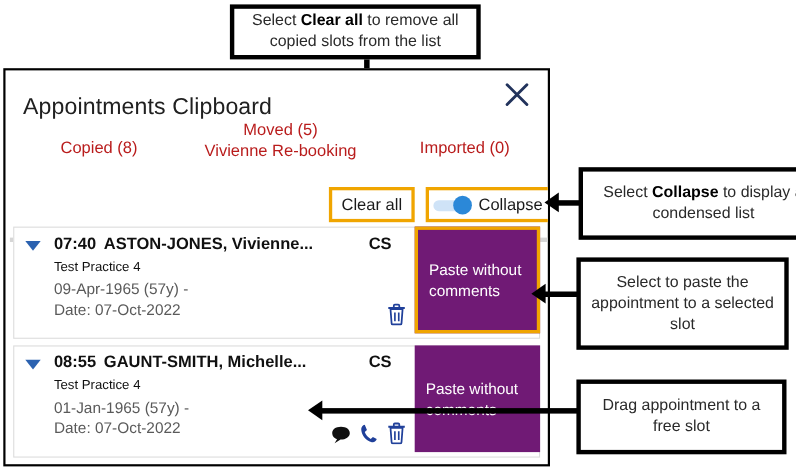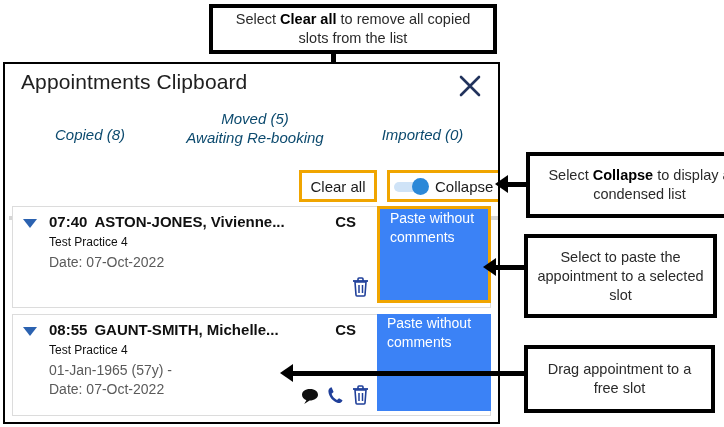--- a/index.html
+++ b/index.html
@@ -9,33 +9,33 @@
   
   #clipboard-panel{
     position:absolute;left:3px;top:62px;width:497px;height:362px;
     background:#ffffff;border:2px solid #000000;box-sizing:border-box;
     overflow:hidden;
   }
   #panel-header{
     position:absolute;left:0;top:0;width:100%;height:44px;
   }
   #panel-title{
-    position:absolute;left:16px;top:6px;font-size:21px;color:#202020;
+    position:absolute;left:16px;top:22px;font-size:21px;color:#202020;
     letter-spacing:.1px;white-space:nowrap;
   }
   #close-button{
     position:absolute;right:14px;top:8px;width:28px;height:28px;
     cursor:pointer;
   }
   #close-button svg{display:block;}
 
   
   #tab-bar{position:absolute;left:0;top:44px;width:100%;height:42px;}
-  .tab{position:absolute;text-align:center;font-size:15px;color:#0c4a6e;
-       line-height:19px;cursor:pointer;font-style:italic;}
+  .tab{position:absolute;text-align:center;font-size:15px;color:#b91c1c;
+       line-height:19px;cursor:pointer;}
   #tab-copied{left:10px;top:17px;width:150px;}
   #tab-moved{left:150px;top:1px;width:200px;}
   #tab-imported{left:345px;top:17px;width:145px;}
   .tab-sub{display:block;font-size:15px;}
 
   #tab-track{position:absolute;left:4px;top:152px;width:489px;height:4px;
              background:#d6d6d6;}
   #tab-indicator{position:absolute;left:18px;top:152px;width:127px;height:4px;
              background:#2b88d8;}
 
@@ -75,35 +75,35 @@
           line-height:20px;}
   .line-1 .time{margin-right:7px;}
   .line-1 .cs{position:absolute;right:128px;top:0;font-weight:bold;}
   .line-2{font-size:12px;color:#101010;line-height:21px;}
   .line-3,.line-4{font-size:14px;color:#5a5a5a;line-height:19px;}
   .row-icons{position:absolute;right:120px;bottom:6px;display:flex;
              align-items:flex-end;gap:7px;}
   .row-icons .ic{cursor:pointer;display:block;}
   .paste-button{
     position:absolute;right:-1px;top:-1px;width:114px;height:97px;
-    background:#3b82f6;color:#ffffff;font-size:14px;line-height:19px;
+    background:#701a75;color:#ffffff;font-size:14px;line-height:19px;
     box-sizing:border-box;padding:0 10px;
-    display:flex;cursor:pointer;
+    display:flex;align-items:center;cursor:pointer;
   }
   .paste-button.highlighted{border:3px solid #f0a500;}
 
   
   .callout{
     position:absolute;border:4px solid #000000;background:#ffffff;
     box-sizing:border-box;display:flex;align-items:center;
     justify-content:center;text-align:center;
     font-size:14.5px;line-height:19px;color:#2a2a2a;padding:3px 8px;
   }
   .callout b{color:#000000;}
-  #callout-clear-all{left:209px;top:4px;width:288px;height:50px;align-items:center;}
+  #callout-clear-all{left:209px;top:4px;width:228px;height:50px;align-items:center;}
   #callout-collapse{left:526px;top:152px;width:227px;height:66px;}
   #callout-paste{left:524px;top:234px;width:193px;height:84px;}
   #callout-drag{left:524px;top:345px;width:191px;height:68px;}
 
   .conn{position:absolute;background:#000000;}
   .arrow-left{position:absolute;width:0;height:0;
      border-top:9px solid transparent;border-bottom:9px solid transparent;
      border-right:13px solid #000000;}
   .arrow-down{position:absolute;width:0;height:0;
      border-left:9px solid transparent;border-right:9px solid transparent;
@@ -130,21 +130,21 @@
       </svg>
     </div>
   </div>
 
   <div id="tab-bar">
     <div class="tab" id="tab-copied">
       <span>Copied (8)</span>
     </div>
     <div class="tab" id="tab-moved">
       <span>Moved (5)</span>
-      <span class="tab-sub">Awaiting Re-booking</span>
+      <span class="tab-sub">Vivienne Re-booking</span>
     </div>
     <div class="tab" id="tab-imported">
       <span>Imported (0)</span>
     </div>
   </div>
   <div id="tab-track"></div>
   <div id="tab-indicator"></div>
 
   <div id="toolbar">
     <div id="clear-all-button">
@@ -162,20 +162,21 @@
   <div id="appointment-list">
 
     <div class="appt-row">
       <span class="expander"></span>
       <div class="appt-main">
         <div class="line-1">
           <span class="time">07:40</span><span>ASTON-JONES, Vivienne...</span>
           <span class="cs">CS</span>
         </div>
         <div class="line-2">Test Practice 4</div>
+        <div class="line-3">09-Apr-1965 (57y) -</div>
         <div class="line-4">Date: 07-Oct-2022</div>
       </div>
       <div class="row-icons">
         <span class="ic">
           <svg width="19" height="21" viewBox="0 0 19 21" aria-hidden="true">
             <path d="M2 5 H17" stroke="#20409a" stroke-width="1.8" fill="none"></path>
             <path d="M7 5 V3 a1 1 0 0 1 1-1 h3 a1 1 0 0 1 1 1 v2" stroke="#20409a" stroke-width="1.6" fill="none"></path>
             <path d="M4 6 H15 L14 19 a1 1 0 0 1-1 1 H6 a1 1 0 0 1-1-1 Z" stroke="#20409a" stroke-width="1.6" fill="none"></path>
             <path d="M8 9 V17 M11.5 9 V17" stroke="#20409a" stroke-width="1.5" fill="none"></path>
           </svg>

